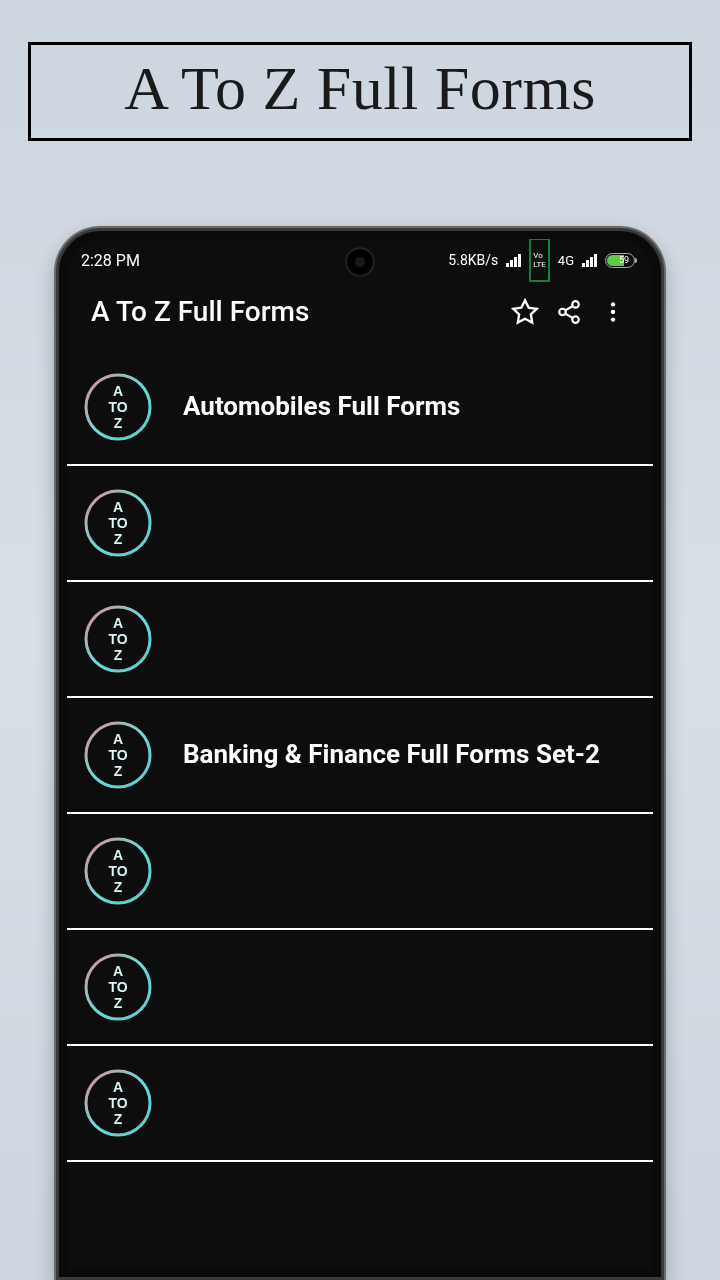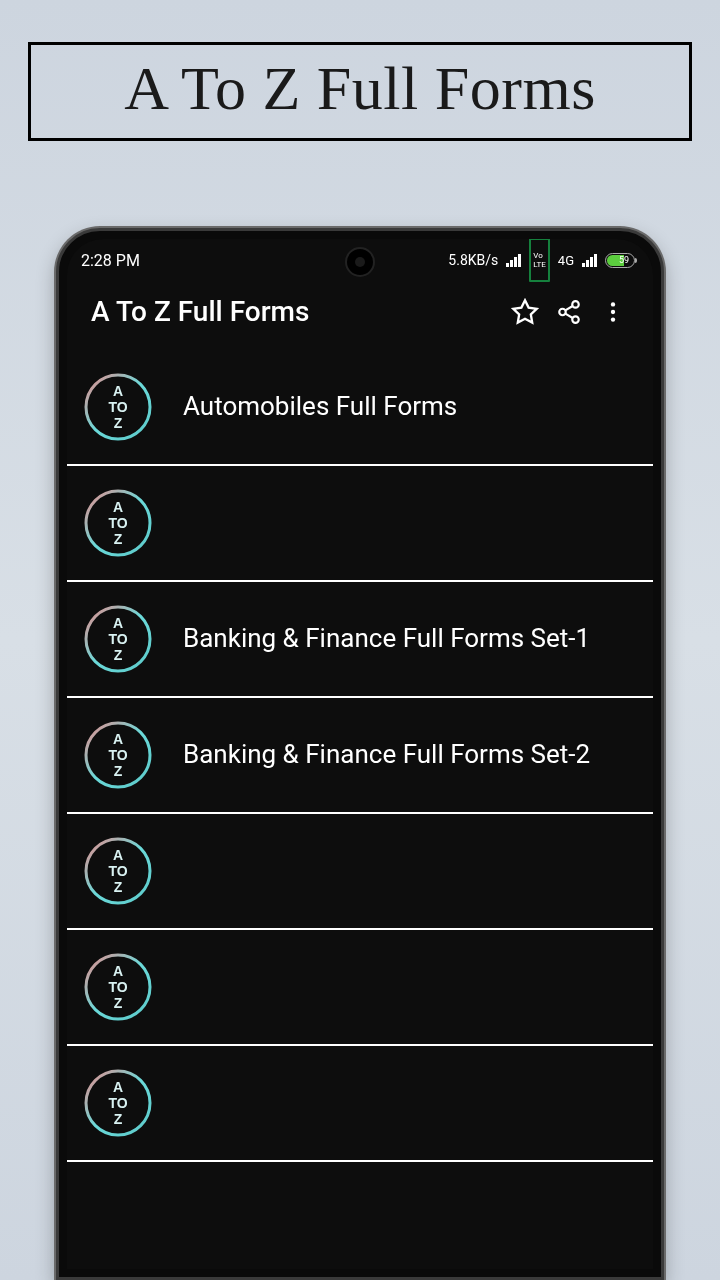--- a/index.html
+++ b/index.html
@@ -125,21 +125,21 @@
   .list-item:first-child { border-top: none; }
   .atoz-icon {
     width: 70px;
     height: 70px;
     flex-shrink: 0;
     position: relative;
   }
   .atoz-icon svg { width: 100%; height: 100%; }
   .item-label {
     font-size: 26px;
-    font-weight: 400;
+    font-weight: 700;
     line-height: 1.3;
     flex: 1;
   }
   .side-buttons {
     position: absolute;
     right: -5px;
     top: 320px;
     width: 5px;
   }
   .side-btn {
@@ -254,21 +254,20 @@
         <stop offset="0%" stop-color="#e88a8a"></stop>
         <stop offset="50%" stop-color="#6bd9d9"></stop>
         <stop offset="100%" stop-color="#5cc9c9"></stop>
       </linearGradient>
     </defs>
     <circle cx="35" cy="35" r="32" fill="none" stroke="url(#ringGrad)" stroke-width="3"></circle>
     <text x="35" y="24" text-anchor="middle" fill="#d9f2f2" font-size="14" font-weight="700" font-family="Arial">A</text>
     <text x="35" y="40" text-anchor="middle" fill="#d9f2f2" font-size="14" font-weight="700" font-family="Arial">TO</text>
     <text x="35" y="56" text-anchor="middle" fill="#d9f2f2" font-size="14" font-weight="700" font-family="Arial">Z</text>
   </svg></div>
-    <div class="item-label">Banking &amp; Finance Full Forms Set-1</div>
   </div>
         <div class="list-item">
     <div class="atoz-icon"><svg viewBox="0 0 70 70">
     <defs>
       <linearGradient id="ringGrad" x1="0" y1="0" x2="1" y2="1">
         <stop offset="0%" stop-color="#e88a8a"></stop>
         <stop offset="50%" stop-color="#6bd9d9"></stop>
         <stop offset="100%" stop-color="#5cc9c9"></stop>
       </linearGradient>
     </defs>

